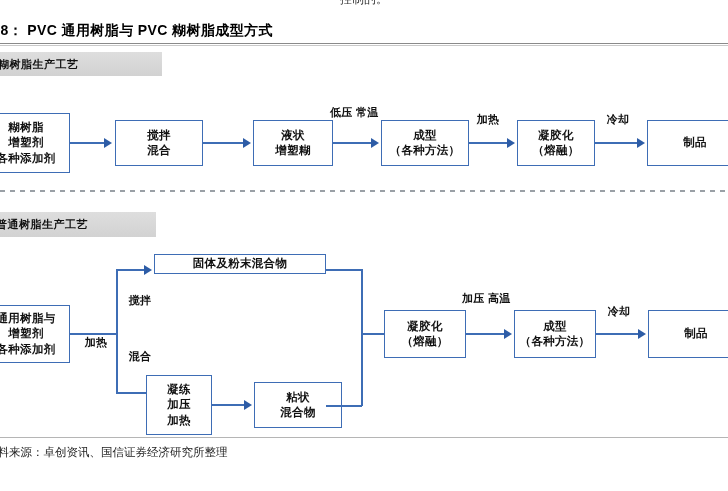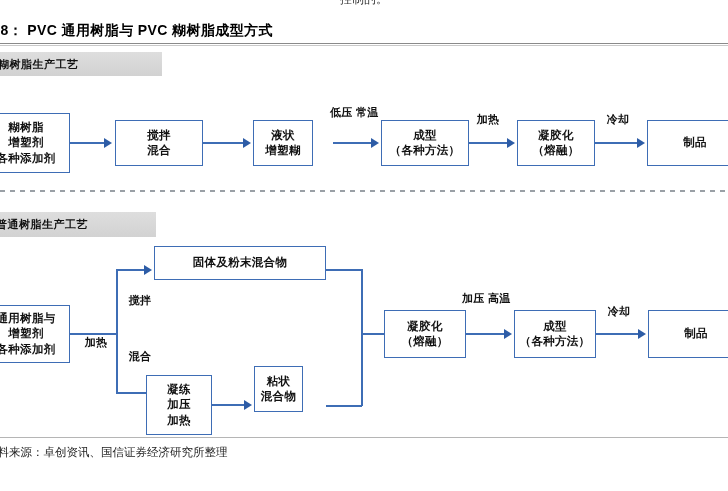--- a/index.html
+++ b/index.html
@@ -122,21 +122,21 @@
   <div class="ln h" style="left:70px;top:142px;width:34px;"></div>
   <div class="arrow" style="left:104px;top:138px;"></div>
 
   <div class="box" id="r1b2" style="left:115px;top:120px;width:88px;height:46px;">
     <span>搅拌</span>
     <span>混合</span>
   </div>
   <div class="ln h" style="left:203px;top:142px;width:40px;"></div>
   <div class="arrow" style="left:243px;top:138px;"></div>
 
-  <div class="box" id="r1b3" style="left:253px;top:120px;width:60px;height:46px;">
+  <div class="box" id="r1b3" style="left:253px;top:120px;width:80px;height:46px;">
     <span>液状</span>
     <span>增塑糊</span>
   </div>
   <div class="ln h" style="left:333px;top:142px;width:38px;"></div>
   <div class="arrow" style="left:371px;top:138px;"></div>
   <div class="alabel" style="left:330px;top:106px;width:44px;">
     <span>低压</span>
     <span>常温</span>
   </div>
 
@@ -172,36 +172,36 @@
 
   <div class="ln h" style="left:70px;top:333px;width:46px;"></div>
   <div class="alabel" style="left:76px;top:336px;width:40px;">加热</div>
 
   <div class="ln v" style="left:116px;top:269px;height:124px;"></div>
 
   <div class="ln h" style="left:116px;top:269px;width:28px;"></div>
   <div class="arrow" style="left:144px;top:265px;"></div>
   <div class="alabel" style="left:120px;top:294px;width:40px;">搅拌</div>
 
-  <div class="box" id="r2b2" style="left:154px;top:246px;width:172px;height:34px;">
+  <div class="box" id="r2b2" style="left:154px;top:254px;width:172px;height:20px;">
     <span>固体及粉末混合物</span>
   </div>
 
   <div class="ln h" style="left:116px;top:392px;width:30px;"></div>
   <div class="alabel" style="left:120px;top:350px;width:40px;">混合</div>
 
   <div class="box" id="r2b3" style="left:146px;top:375px;width:66px;height:60px;">
     <span>凝练</span>
     <span>加压</span>
     <span>加热</span>
   </div>
   <div class="ln h" style="left:212px;top:404px;width:32px;"></div>
   <div class="arrow" style="left:244px;top:400px;"></div>
 
-  <div class="box" id="r2b4" style="left:254px;top:366px;width:49px;height:46px;">
+  <div class="box" id="r2b4" style="left:254px;top:382px;width:88px;height:46px;">
     <span>粘状</span>
     <span>混合物</span>
   </div>
 
   <div class="ln h" style="left:326px;top:269px;width:36px;"></div>
   <div class="ln h" style="left:326px;top:405px;width:36px;"></div>
   <div class="ln v" style="left:361px;top:269px;height:137px;"></div>
   <div class="ln h" style="left:361px;top:333px;width:24px;"></div>
 
   <div class="box" id="r2b5" style="left:384px;top:310px;width:82px;height:48px;">

